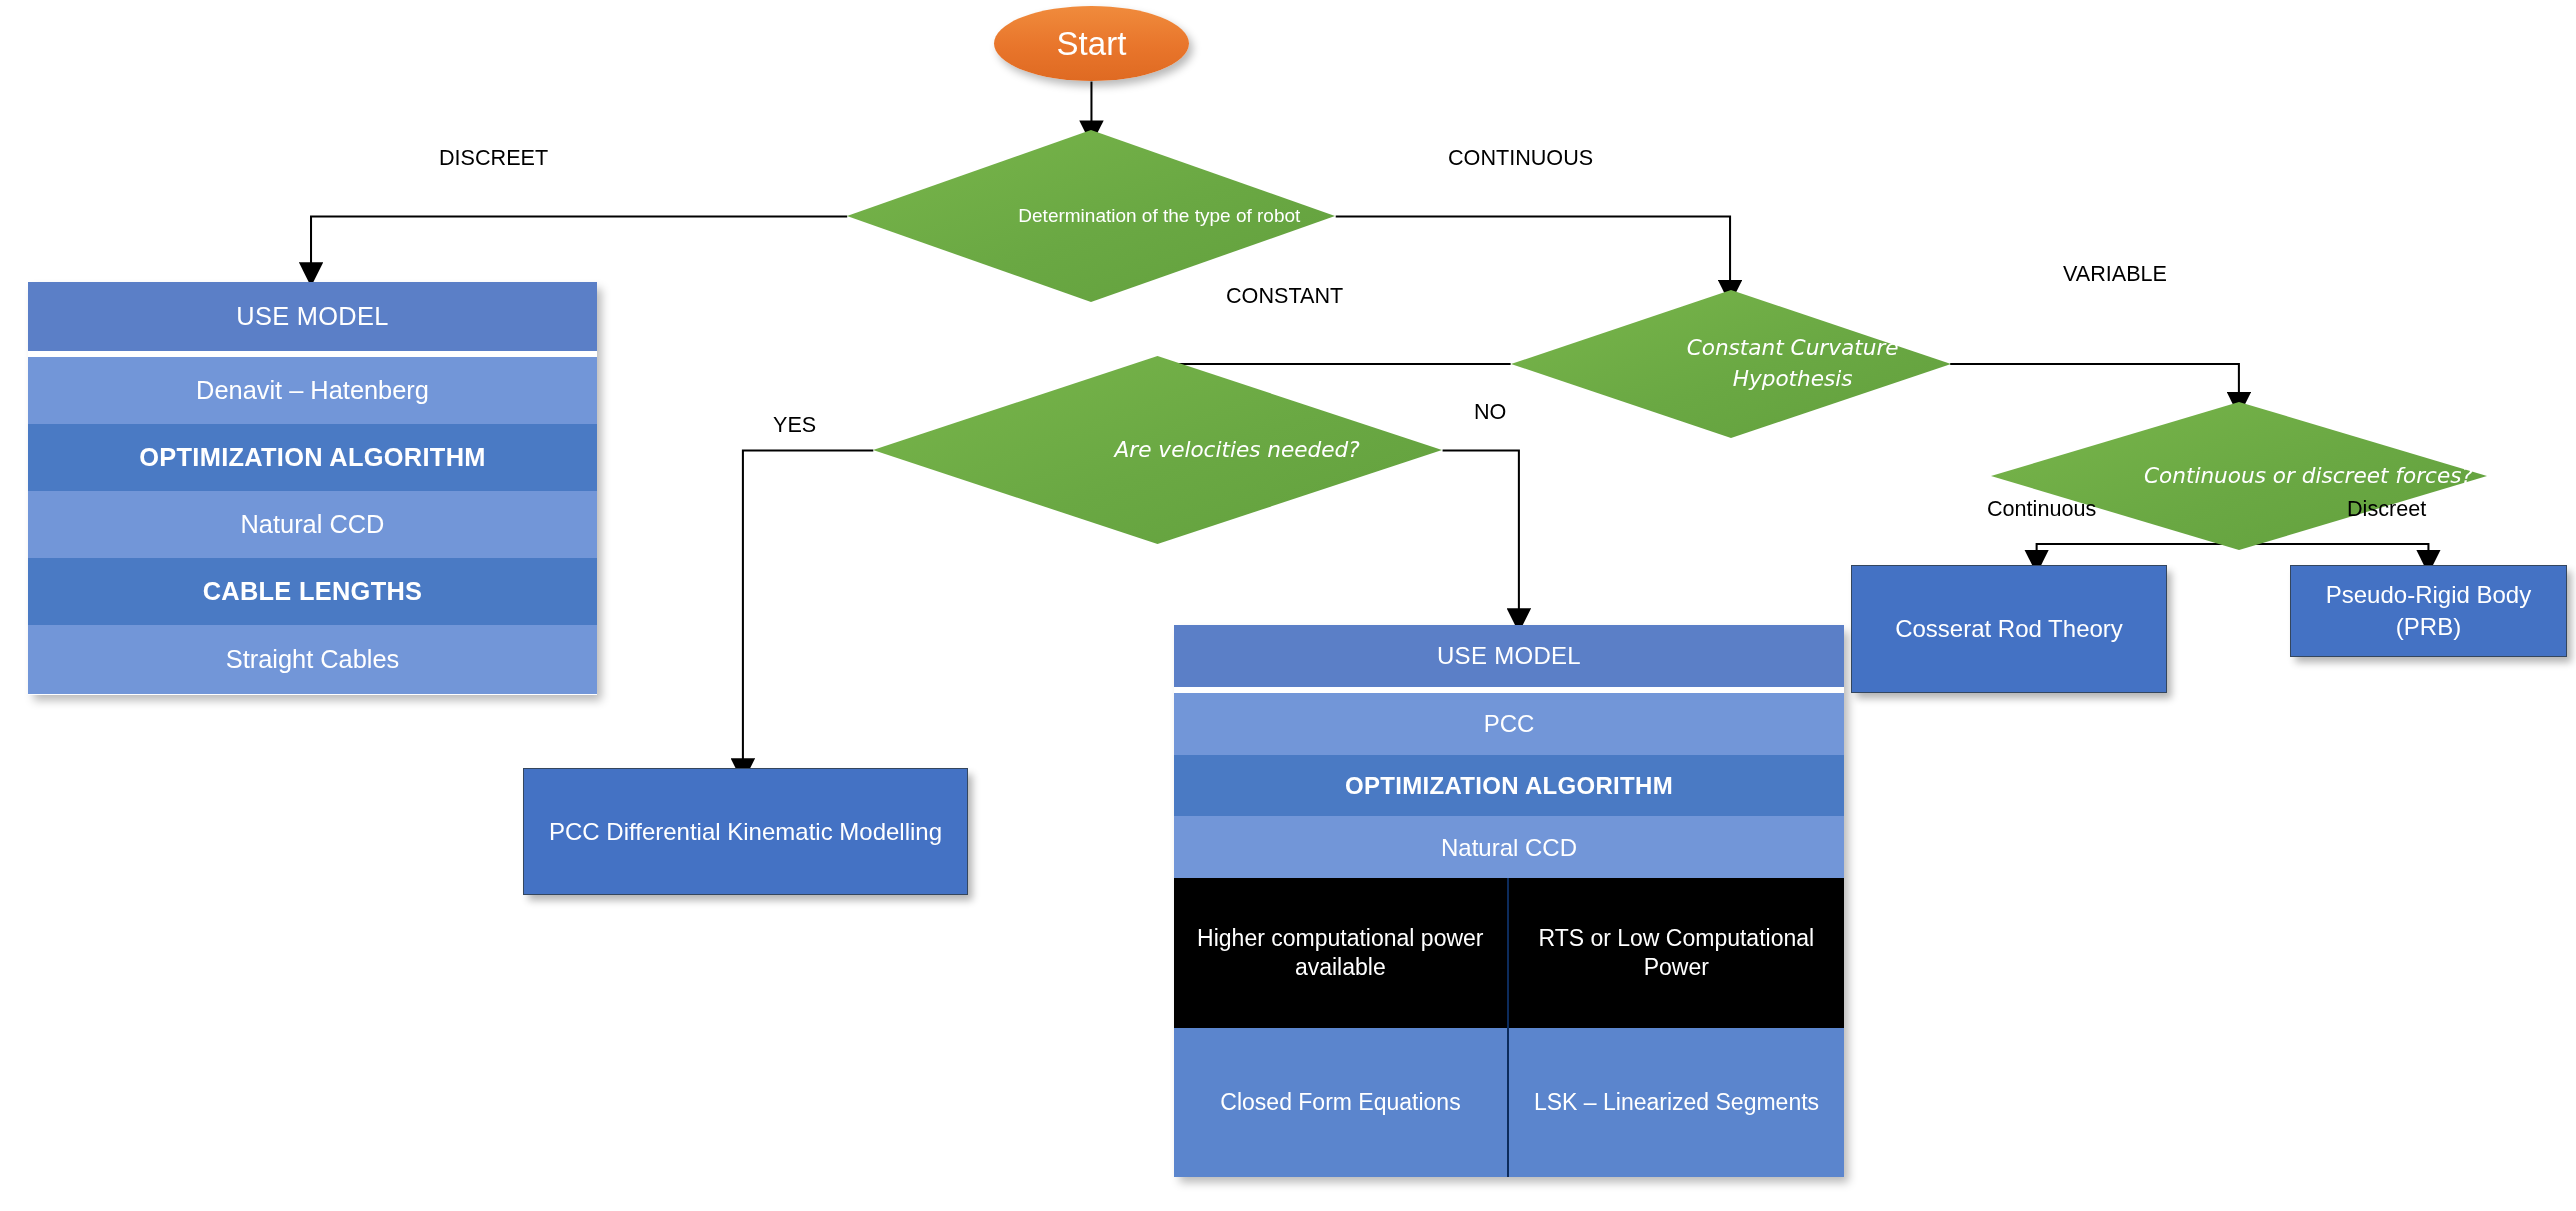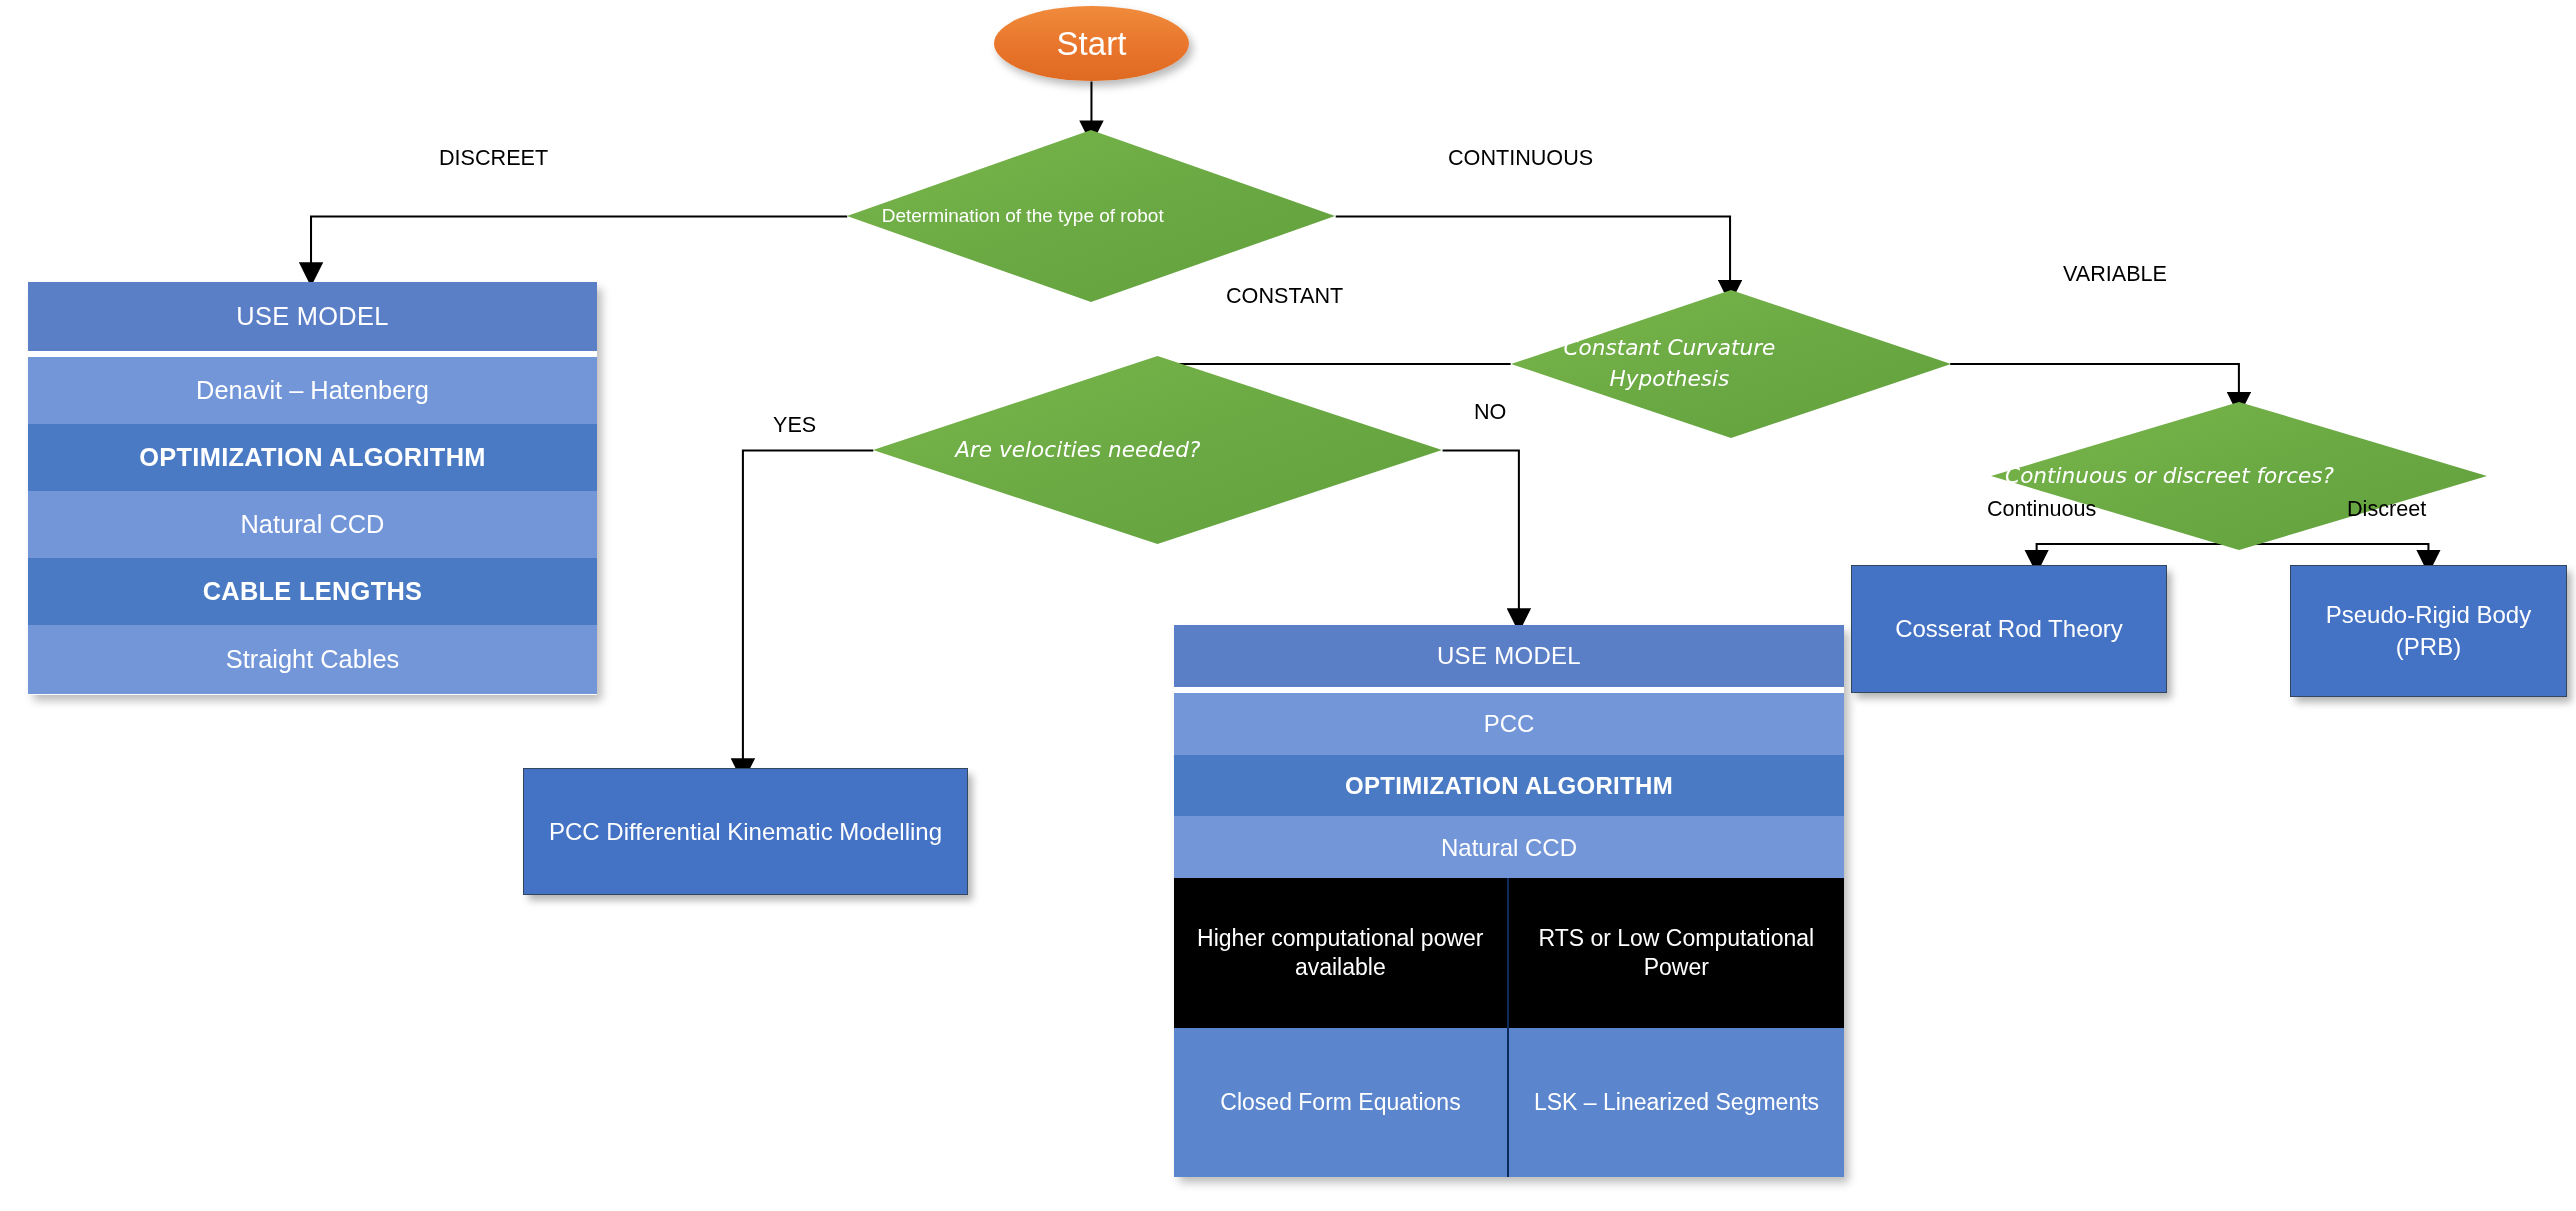--- a/index.html
+++ b/index.html
@@ -43,21 +43,21 @@
     justify-content: center;
     color: #ffffff;
     font-size: 33px;
     letter-spacing: 0.1px;
   }
 
   
   .diamond {
     display: flex;
     align-items: center;
-    justify-content: flex-start;
+    justify-content: flex-end;
   }
   .diamond .dia-shape {
     position: absolute;
     left: 0; top: 0;
     width: 100%;
     height: 100%;
     background: linear-gradient(160deg, #79b64b 0%, #6aa843 55%, #62a03d 100%);
     clip-path: polygon(50% 0%, 100% 50%, 50% 100%, 0% 50%);
     filter: drop-shadow(4.5px 5.7px 5.7px rgba(0,0,0,0.30));
   }
@@ -237,18 +237,18 @@
     <div class="split blue" style="height:149px;">
       <div class="cell left" style="font-size:23px;">Closed Form Equations</div>
       <div class="cell right" style="font-size:23px;">LSK – Linearized Segments</div>
     </div>
   </div>
 
   <div class="node pbox" style="left:1851px; top:565px; width:316px; height:128px;">
     <span>Cosserat Rod Theory</span>
   </div>
 
-  <div class="node pbox" style="left:2290px; top:565px; width:277px; height:132px;">
+  <div class="node pbox" style="left:2290px; top:565px; width:277px; height:92px;">
     <span>Pseudo-Rigid Body (PRB)</span>
   </div>
 
 </div>
 
 
 </body></html>

